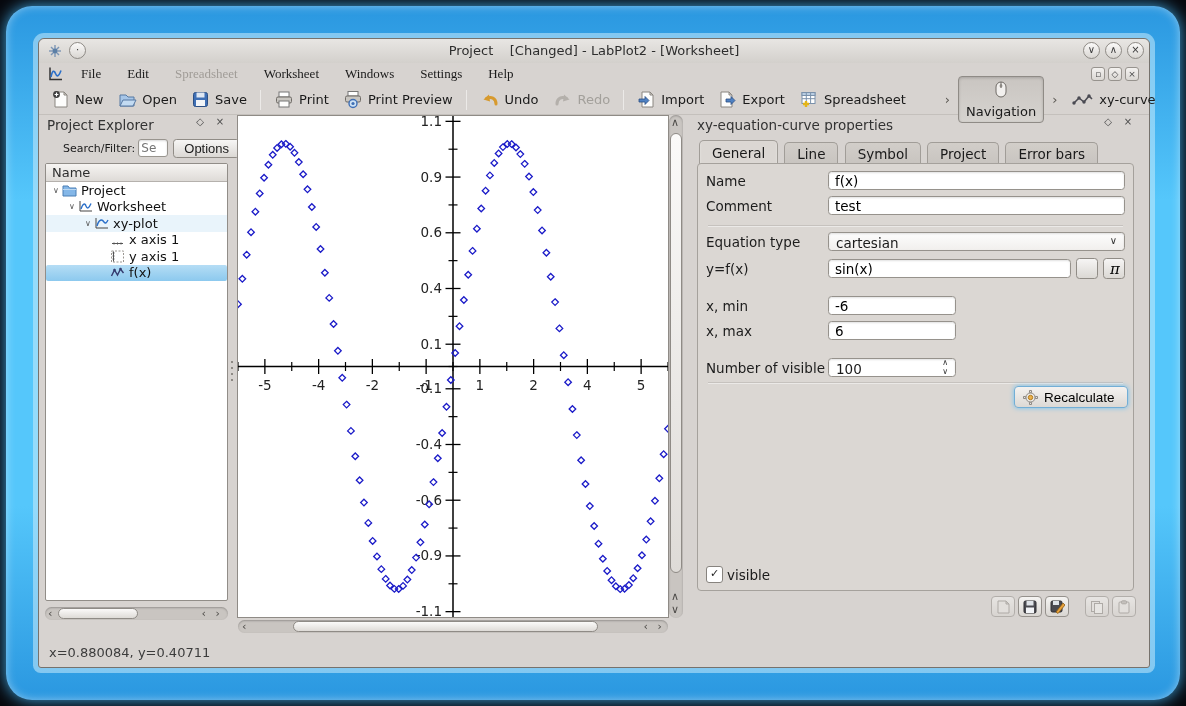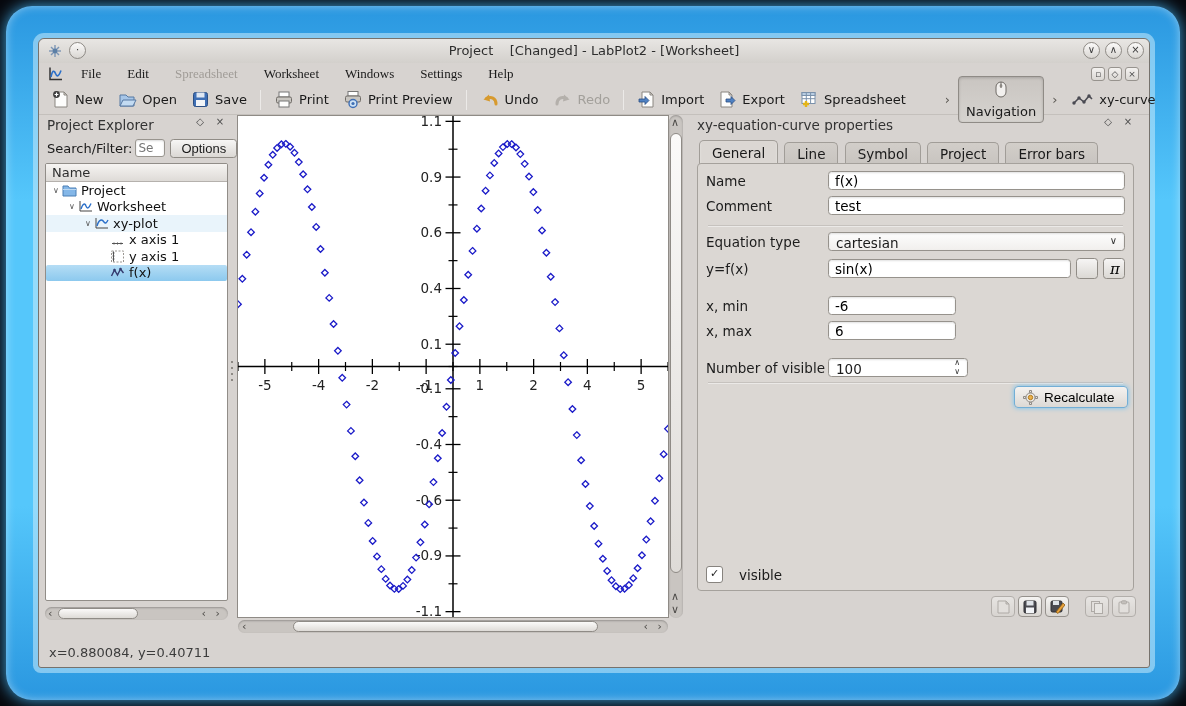--- a/index.html
+++ b/index.html
@@ -240,21 +240,21 @@
         <span>xy-curve</span>
     </div>
     <div class="tb-chev"></div>
   </div>
 
   <div id="pe">
     <div class="dock-title abs" style="left:2px;top:2px">Project Explorer</div>
     <div class="dock-icon" style="right:22px"><span>◇</span></div>
     <div class="dock-icon" style="right:2px"><span>×</span></div>
     <div id="pe-search">
-      <span style="font-size:13px;margin-left:2px">Search/Filter:</span>
+      <span style="font-size:11px;margin-left:18px">Search/Filter:</span>
       <input style="margin-left: 3px;" placeholder="Se">
       <button class="btn" style="margin-left:5px">Options</button>
     </div>
     <div id="tree">
       <div id="tree-head">Name</div>
       <div class="trow pad0">
         <span class="exp">∨</span>
         <svg class="ticon" viewBox="0 0 15 13">
           <path d="M1 2 h5 l1.5 2 h6.5 v8 h-13 z" fill="#84b7e8" stroke="#4a7fb5"></path>
             <path d="M1 5.5 h13" stroke="#bcd8f1"></path>
@@ -530,39 +530,39 @@
       <div class="fldrow" style="top:131px">
         <span class="flbl">x, min</span>
         <input class="tinput" style="width: 128px;" value="-6">
       </div>
       <div class="fldrow" style="top:156px">
         <span class="flbl">x, max</span>
         <input class="tinput" style="width: 128px;" value="6">
       </div>
       <div class="fldrow" style="top:193px">
         <span class="flbl">Number of visible</span>
-        <div class="tinput combo" style="width:140px">
+        <div class="tinput combo" style="width:128px">
           <span class="cv">100</span>
           <span class="ca" style="top:-1px;font-size:8px;line-height:9px"><span>∧</span><br><span>∨</span></span>
         </div>
       </div>
       <div class="sep-line" style="top:218px"></div>
       <button id="recalc" style="left:316px;top:222px">
         <svg width="15" height="15" viewBox="0 0 15 15">
           <g fill="#e9e7e4" stroke="#8d8984">
               <circle cx="7.5" cy="7.5" r="4.6"></circle>
           <path d="M6.5 0.5 h2 v2.2 h-2 z M6.5 12.3 h2 v2.2 h-2 z M0.5 6.5 v2 h2.2 v-2 z M12.3 6.5 v2 h2.2 v-2 z"></path>
             </g>
           <circle cx="7.5" cy="7.5" r="2.2" fill="#eab14b" stroke="#b57d20"></circle>
         </svg>
         <span>Recalculate</span>
       </button>
       <div class="fldrow" style="top:400px">
         <span id="chk"><span>✓</span></span>
-        <span style="margin-left:16px;font-size:13.5px">visible</span>
+        <span style="margin-left:4px;font-size:13.5px">visible</span>
       </div>
     </div>
 
     <div class="abs" style="right:5px;top:481px;display:flex;gap:3px">
       <div class="mini-btn disabled">
         <svg width="15" height="14" viewBox="0 0 15 14">
           <path d="M2 1 h8 l3 3 v9 h-11 z" fill="#eceae7" stroke="#8d8984"></path>
             <path d="M10 1 l3 3 h-3 z" fill="#c9c6c1" stroke="#8d8984"></path>
         </svg>
       </div>

